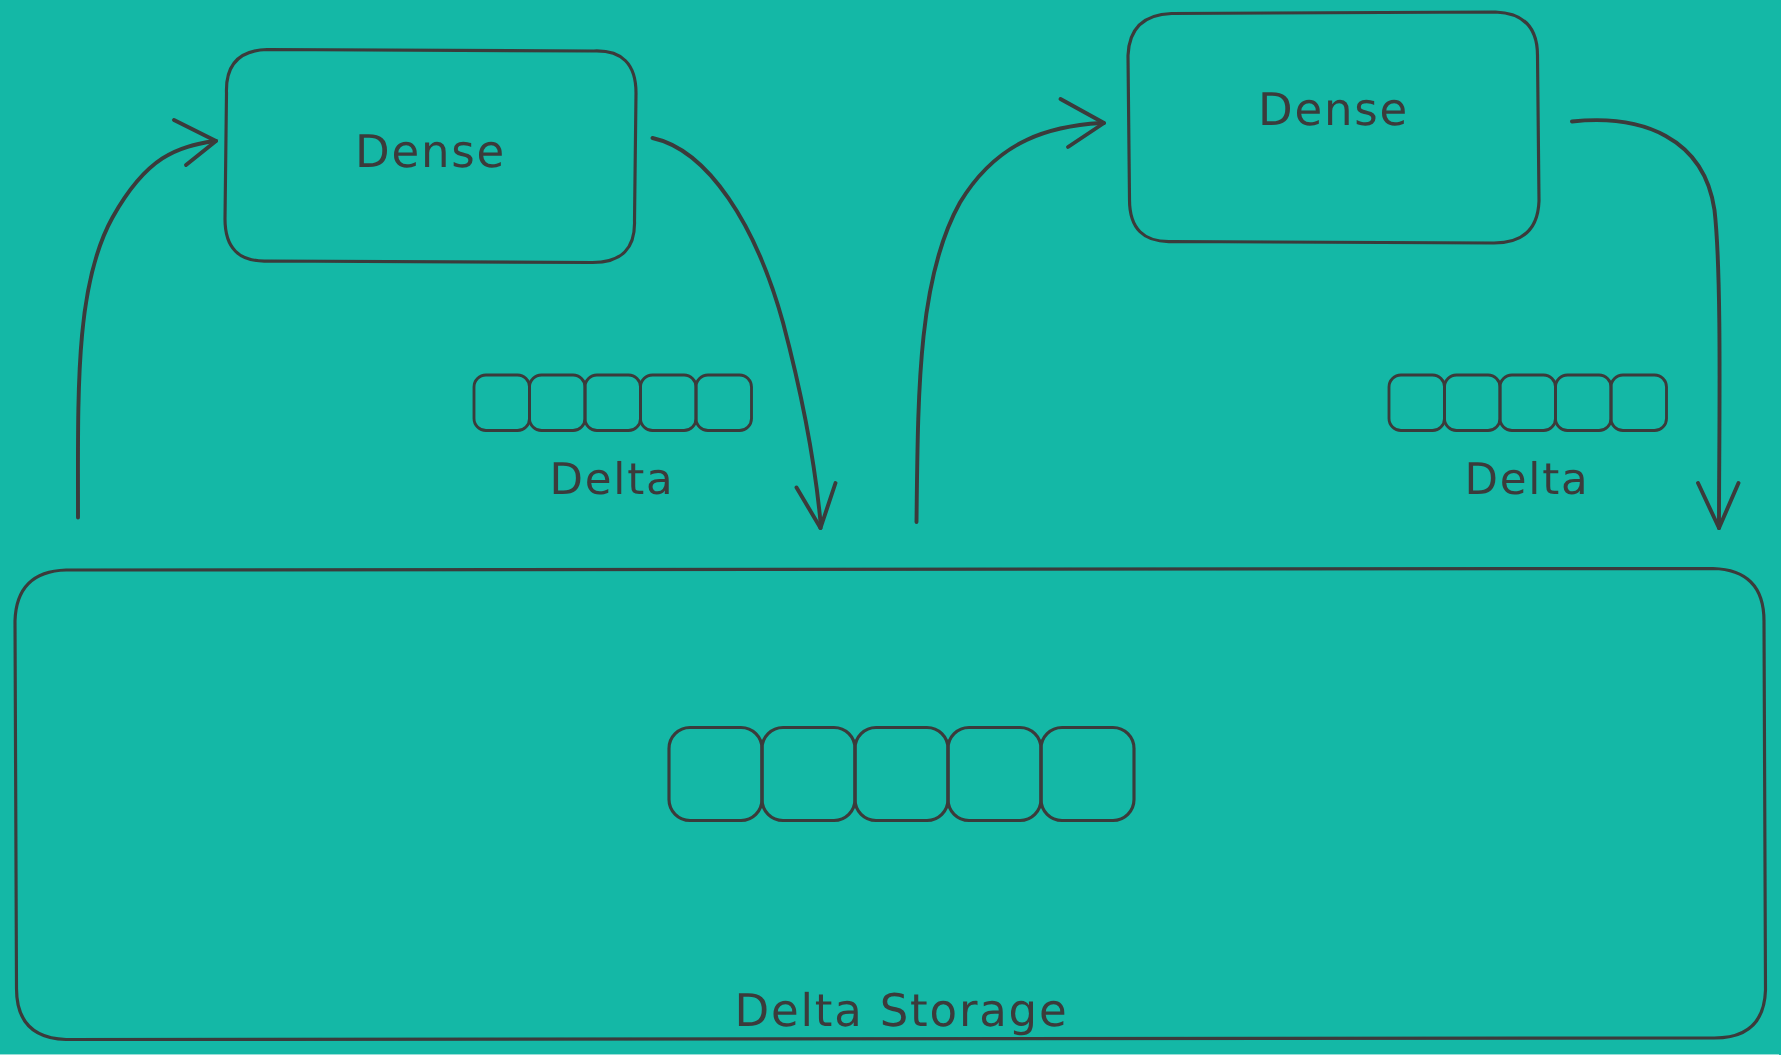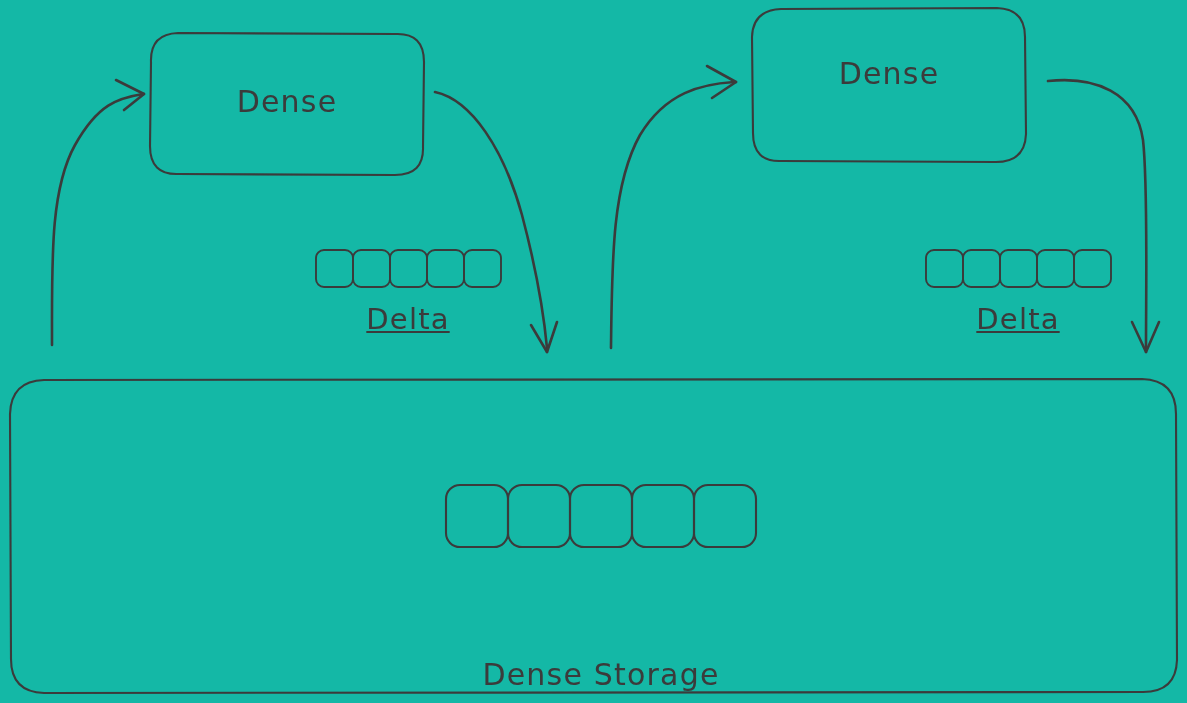--- a/index.html
+++ b/index.html
@@ -63,21 +63,20 @@
     text-align: center;
     user-select: none;
   }
   .label-dense {
     font-size: 30px;
     font-weight: 400;
   }
   .label-delta {
     font-size: 29px;
     font-weight: 400;
-    text-decoration: underline;
   }
   .label-disk {
     font-size: 30px;
     line-height: 40px;
     font-weight: 400;
   }
 </style>
 </head>
 <body>
 
@@ -152,17 +151,17 @@
 
   <div class="label label-dense" style="left:150px; top:84px; width:274px;">Dense</div>
 
   <div class="label label-dense" style="left:752px; top:56px; width:274px;">Dense</div>
 
   <div class="label label-delta" style="left:308px; top:302px; width:200px;">Delta</div>
 
   <div class="label label-delta" style="left:918px; top:302px; width:200px;">Delta</div>
 
   <div class="label label-disk" style="left:401px; top:575px; width:400px;">
-    <div>Dense Storage</div>
+    <div>Delta Storage</div>
     
   </div>
 
 </div>
 
 </body></html>

